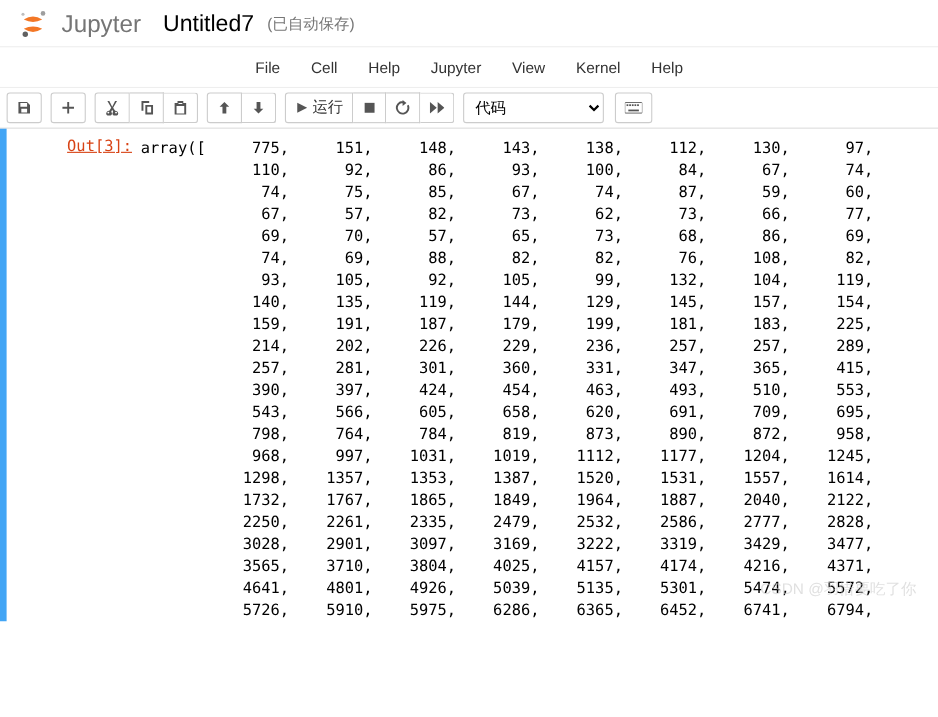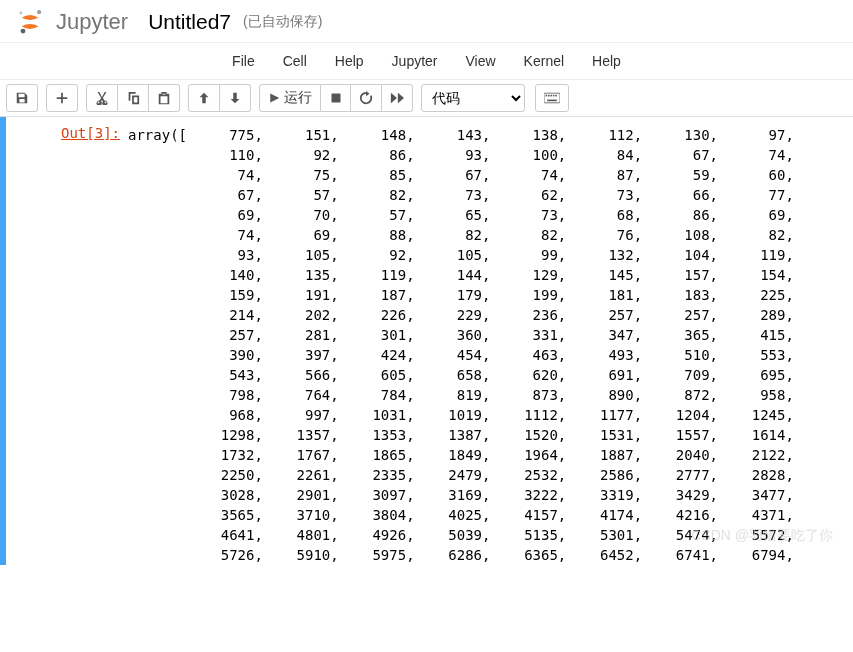--- a/index.html
+++ b/index.html
@@ -13,21 +13,21 @@
 .menubar { display: flex; gap: 0; padding: 2px 4px; border-bottom: 1px solid #eee; justify-content: center; }
 .menubar div { padding: 8px 14px; font-size: 14px; color: #333; cursor: pointer; }
 .toolbar { display: flex; align-items: center; padding: 4px 6px; border-bottom: 1px solid #ddd; gap: 2px; }
 .tool-group { display: inline-flex; margin-right: 6px; }
 .tool-btn { border: 1px solid #ccc; background: #fff; padding: 5px 8px; font-size: 13px; color: #333; cursor: pointer; min-width: 30px; text-align: center; display: inline-flex; align-items: center; justify-content: center; height: 28px; }
 .tool-group .tool-btn:not(:first-child) { border-left: none; }
 .tool-group .tool-btn:first-child { border-radius: 3px 0 0 3px; }
 .tool-group .tool-btn:last-child { border-radius: 0 3px 3px 0; }
 .tool-group .tool-btn:first-child:last-child { border-radius: 3px; }
 .run-label { margin-left: 4px; font-size: 14px; }
-.celltype { border: 1px solid #ccc; background: #fff; padding: 4px 6px; font-size: 14px; height: 28px; width: 104px; border-radius: 3px; }
+.celltype { border: 1px solid #ccc; background: #fff; padding: 4px 6px; font-size: 14px; height: 28px; width: 128px; border-radius: 3px; }
 .notebook { position: relative; padding: 4px 0 0 14px; }
 .selector { position: absolute; left: 0; top: 0; bottom: 0; width: 6px; background: #42A5F5; }
 .output-area { display: flex; font-family: "DejaVu Sans Mono", Menlo, Consolas, monospace; font-size: 14px; padding-left: 4px; }
 .prompt { width: 110px; text-align: right; padding: 4px 8px 0 0; color: #d84315; font-family: monospace; font-size: 14px; flex-shrink: 0; text-decoration: underline; }
 .output-content { padding-top: 4px; white-space: pre; color: #000000; font-size: 14px; line-height: 20px; overflow: hidden; }
 .watermark { position: absolute; right: 20px; bottom: 20px; color: #ccc; font-size: 14px; opacity: 0.6; }
 svg { display: block; }
 </style>
 </head>
 <body>

